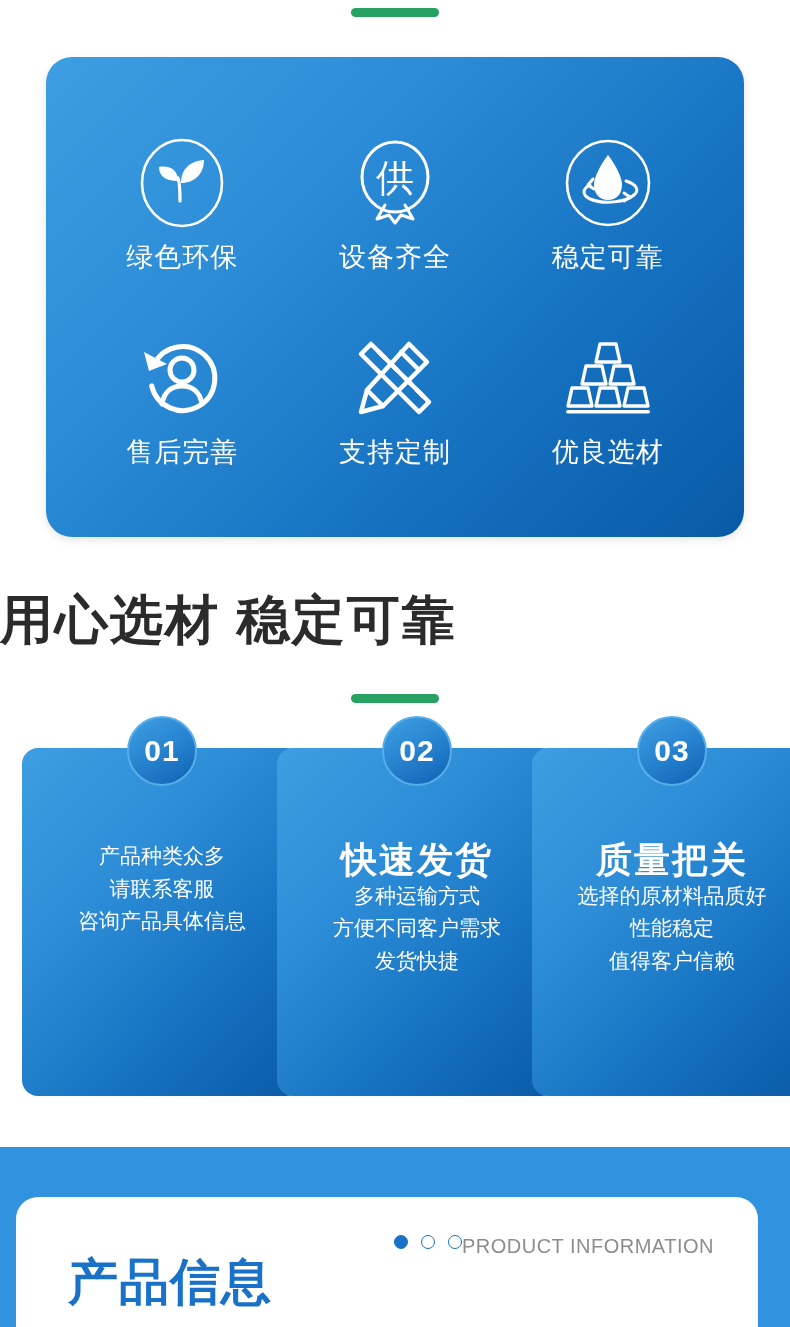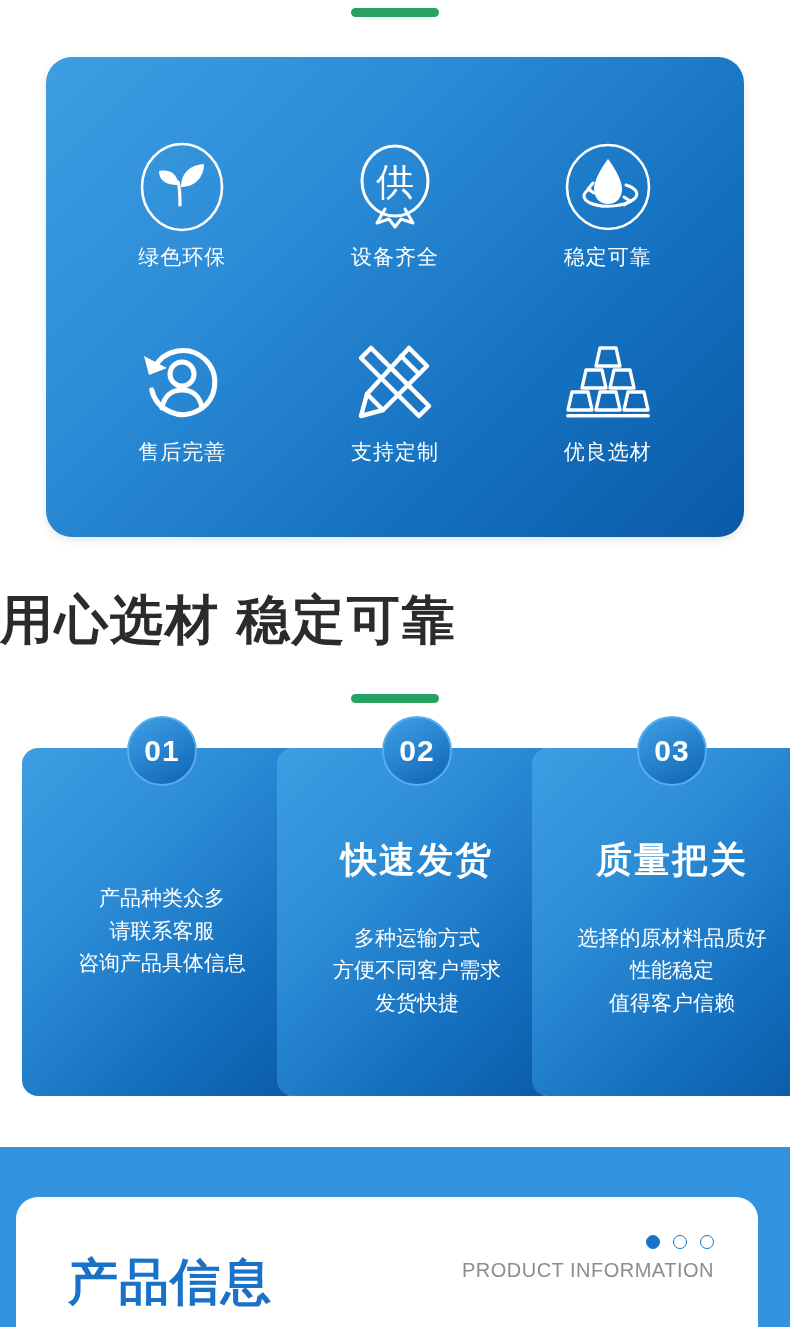--- a/index.html
+++ b/index.html
@@ -66,21 +66,21 @@
     display: flex;
     align-items: center;
     justify-content: center;
   }
 
   .feature-icon svg { display: block; }
 
   .feature-label {
     margin-top: 8px;
     color: #ffffff;
-    font-size: 21px;
+    font-size: 27px;
     letter-spacing: 1px;
     white-space: nowrap;
   }
 
   
   .section-heading {
     position: absolute;
     top: 585px;
     left: 0;
     width: 790px;
@@ -149,21 +149,20 @@
 
   .card-title {
     color: #ffffff;
     font-size: 36px;
     font-weight: bold;
     letter-spacing: 2px;
     line-height: 1.1;
   }
 
   .card-body {
-    margin-top: 42px;
     color: #ffffff;
     font-size: 21px;
     line-height: 1.55;
     padding: 0 6px;
   }
 
   .card-body div { white-space: nowrap; }
 
   
   .bottom-band {
@@ -193,22 +192,22 @@
     font-size: 50px;
     font-weight: bold;
     letter-spacing: 1px;
   }
 
   .bottom-right {
     position: absolute;
     right: 44px;
     top: 38px;
     display: flex;
-    flex-direction: column;
-    align-items: flex-end;
+    flex-direction: row;
+    align-items: flex-start;
   }
 
   .dots {
     display: flex;
     gap: 13px;
     align-items: center;
     margin-bottom: 10px;
   }
 
   .dot {

